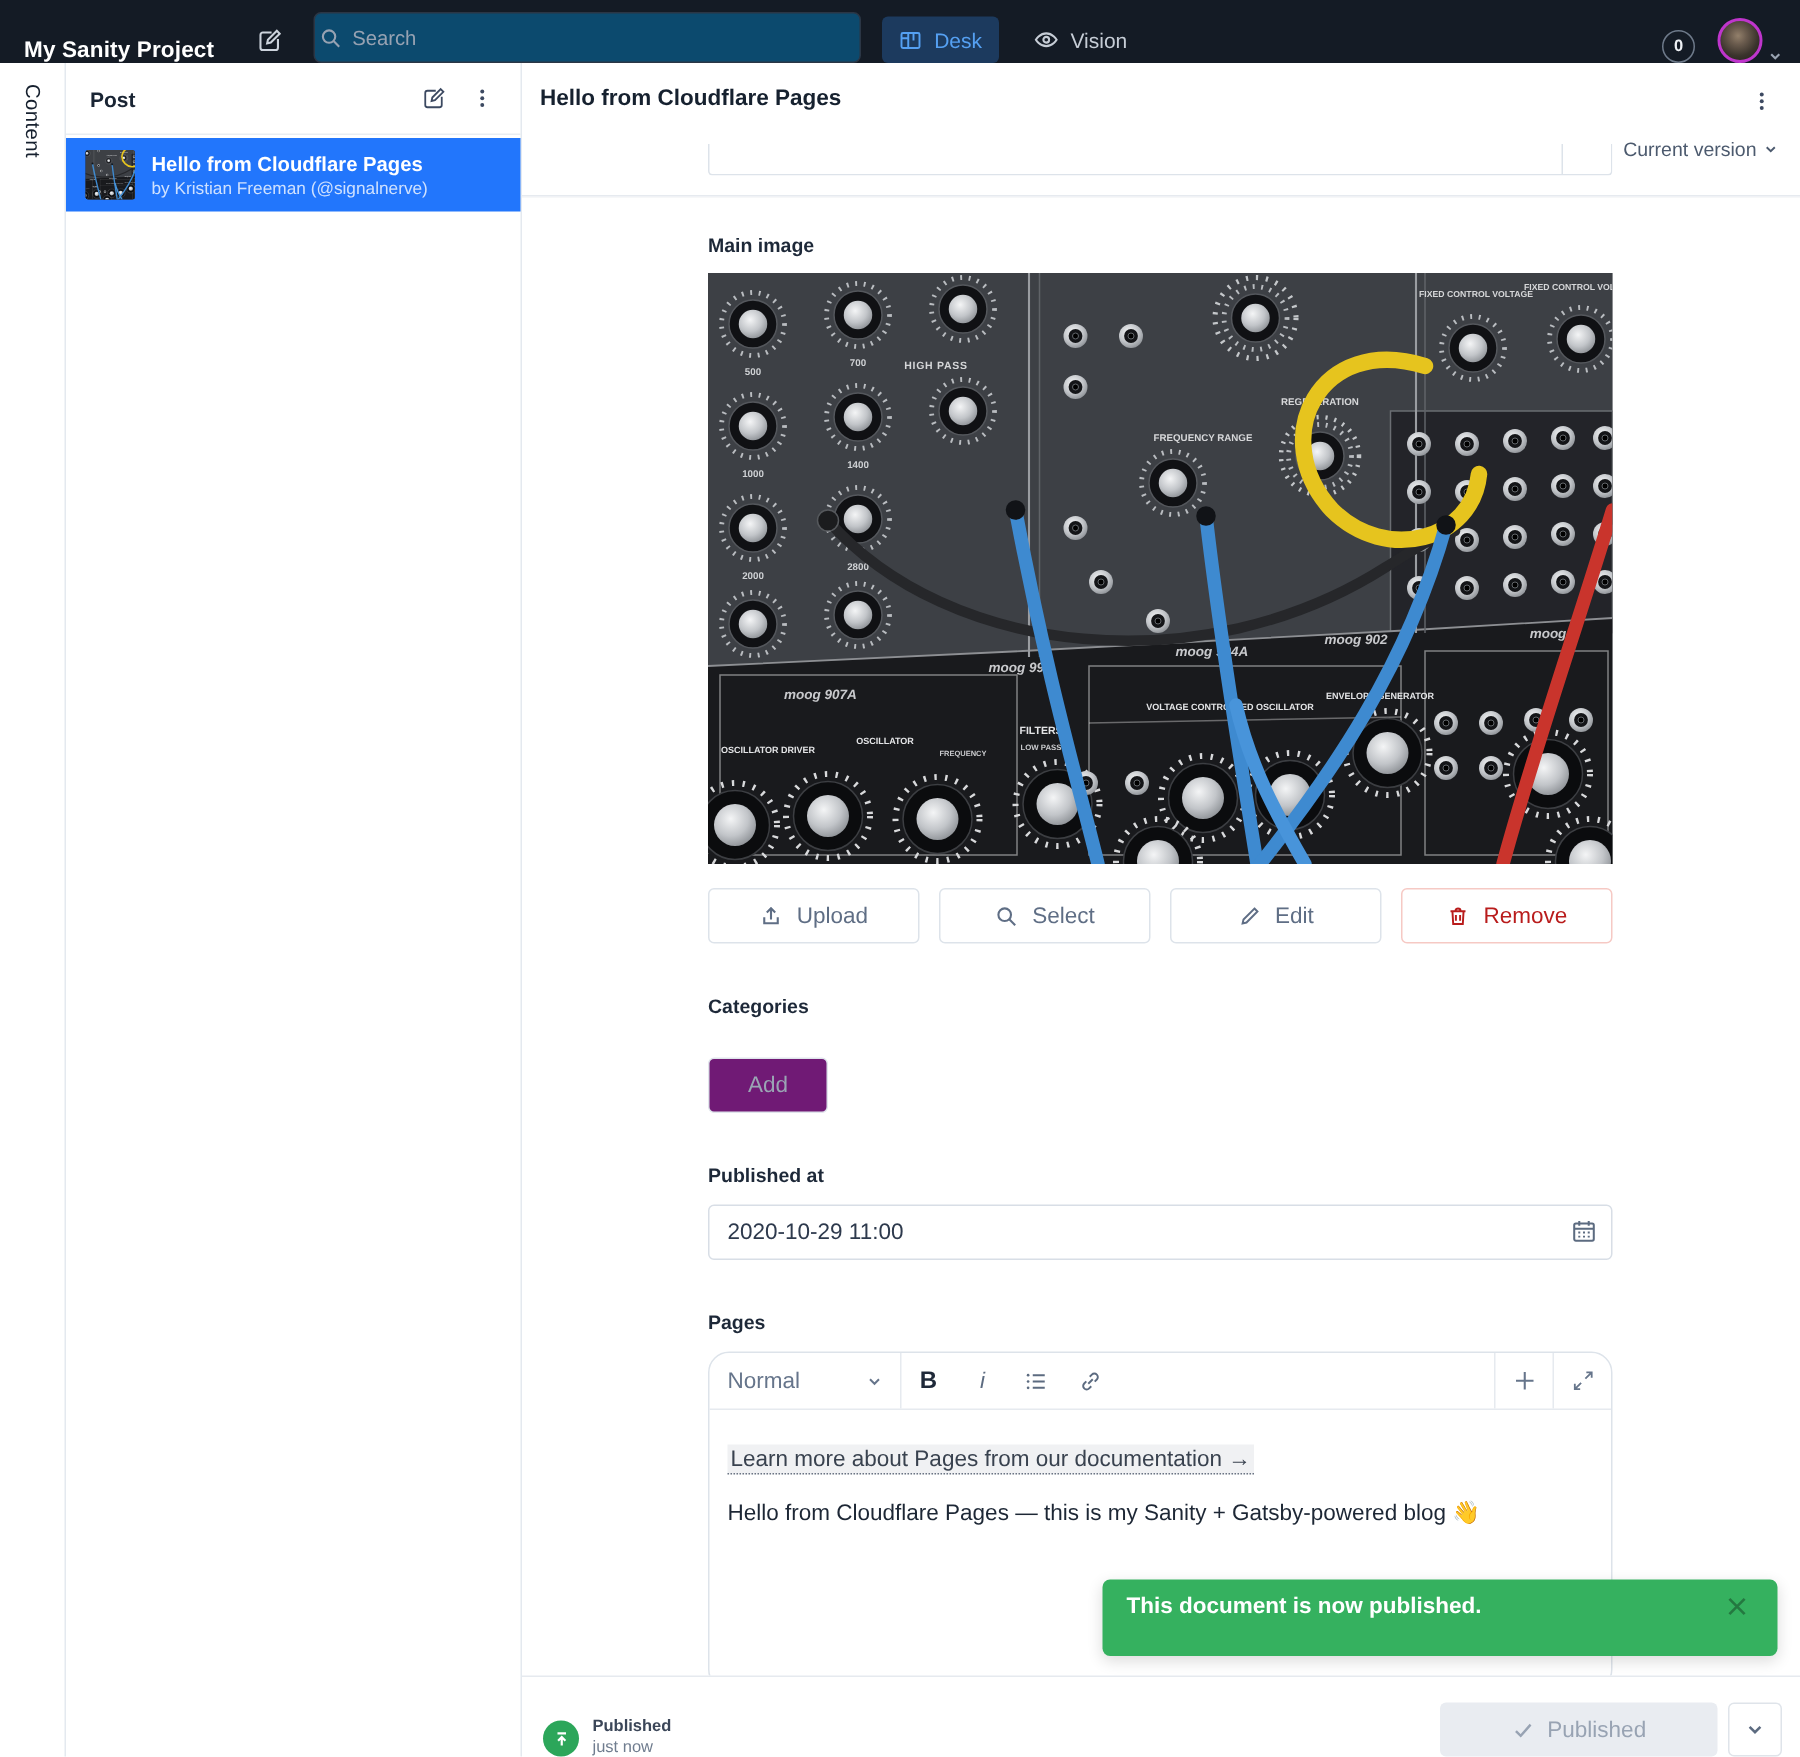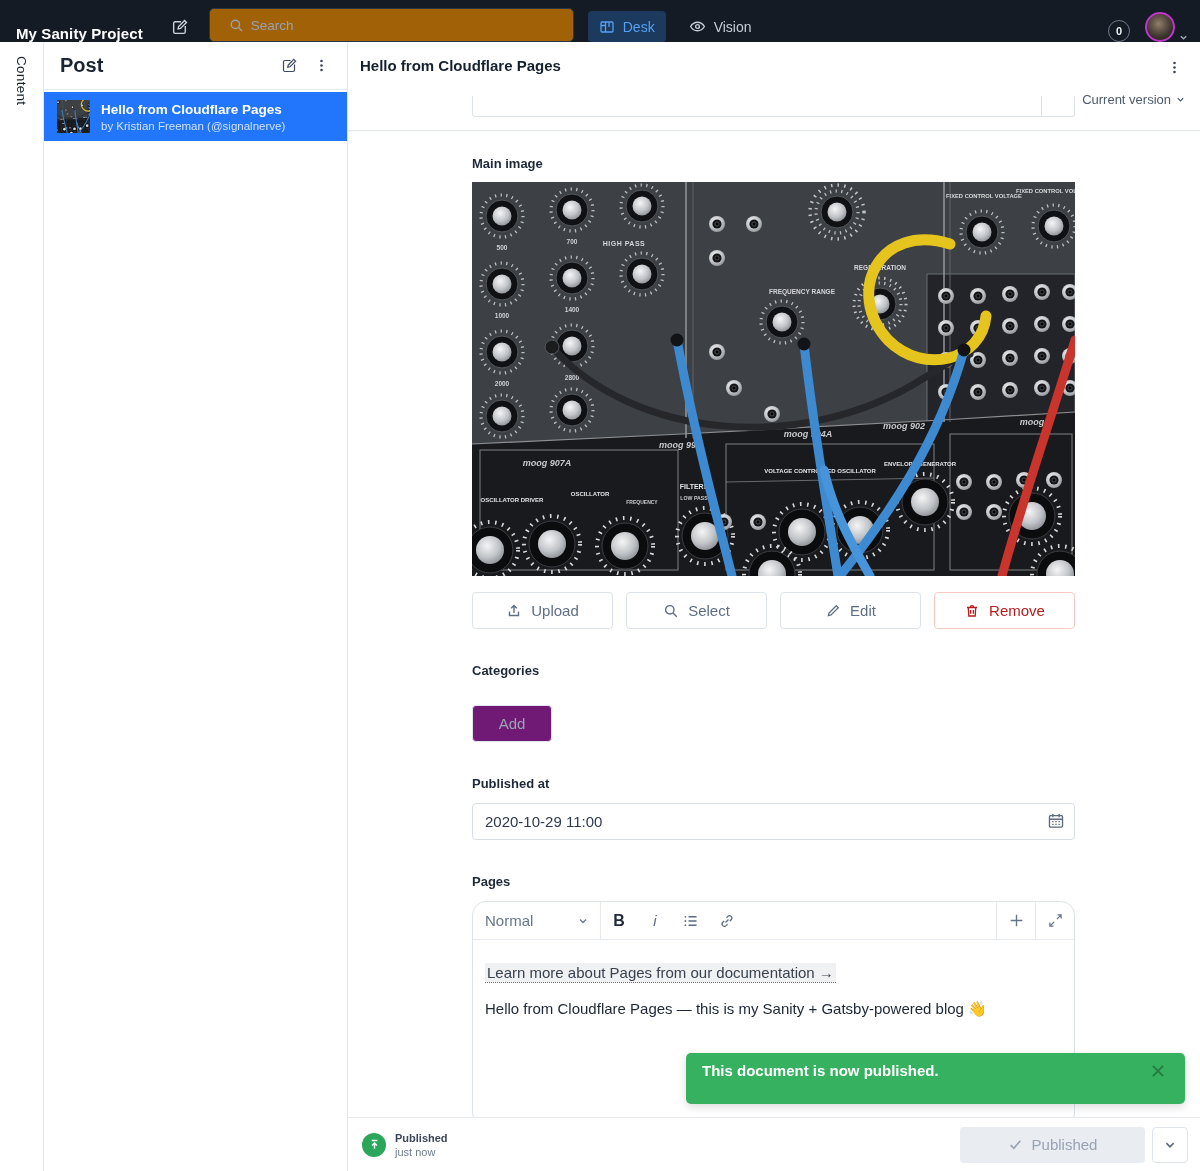--- a/index.html
+++ b/index.html
@@ -6,22 +6,22 @@
   html,body{width:1200px;height:1171px;overflow:hidden;background:#fff;
     font-family:"Liberation Sans","DejaVu Sans",sans-serif;-webkit-font-smoothing:antialiased}
   svg{display:block}
 
   
   .navbar{position:absolute;left:0;top:0;width:1200px;height:42px;background:#141b25;
     display:flex;align-items:flex-end;color:#fff;z-index:30}
   .nav-title{font-size:15px;font-weight:700;margin-left:16px;letter-spacing:.1px}
   .nav-compose{margin-left:22px;width:30px;height:30px;display:flex;align-items:center;justify-content:center;
     color:#ccd3dc;border-radius:4px;cursor:pointer}
-  .nav-search{margin-left:14px;width:365px;height:34px;background:#a16207;border:1px solid #2b3645;border-radius:5px;
-    display:flex;align-items:center;padding:0 19px;color:#97a2b2}
+  .nav-search{margin-left:14px;width:365px;height:34px;background:#0c4a6e;border:1px solid #2b3645;border-radius:5px;
+    display:flex;align-items:center;padding:0 3px;color:#97a2b2}
   .nav-search input{background:transparent;border:0;outline:none;color:#e7ebf0;font-size:13.5px;margin-left:7px;width:300px;
     font-family:inherit}
   .nav-search input::placeholder{color:#97a2b2}
   .nav-tab{height:31px;border-radius:4px;display:flex;align-items:center;padding:0 11px;font-size:14px;gap:8px;cursor:pointer}
   .tab-desk{margin-left:14px;background:#1c3a5e;color:#55a0f2}
   .tab-vision{margin-left:12px;color:#c6cdd6}
   .nav-spacer{flex:1}
   .nav-badge{width:22px;height:22px;border:1.5px solid #6e7a8a;border-radius:50%;display:flex;align-items:center;
     justify-content:center;font-size:11px;font-weight:700;color:#eef1f5;cursor:pointer}
   .nav-avatar{margin-left:15px;width:30px;height:30px;border-radius:50%;border:2px solid #bf35cc;cursor:pointer;
@@ -29,21 +29,21 @@
   .nav-caret{margin-left:4px;margin-right:12px;color:#9aa4b2;cursor:pointer}
 
   
   .content-strip{position:absolute;left:0;top:42px;width:44px;bottom:0;background:#fff;border-right:1px solid #e4e9ef}
   .content-strip span{position:absolute;top:14px;left:50%;transform:translateX(-50%);writing-mode:vertical-rl;
     font-size:13.5px;color:#16202e;letter-spacing:.3px;cursor:pointer}
 
   
   .sidebar{position:absolute;left:44px;top:42px;width:304px;bottom:0;background:#fff;border-right:1px solid #e4e9ef}
   .sidebar-header{height:48px;border-bottom:1px solid #e9edf2;display:flex;align-items:center;padding:0 10px 0 16px}
-  .sidebar-title{font-size:20px;font-weight:600;color:#1a2534;flex:1}
+  .sidebar-title{font-size:14px;font-weight:600;color:#1a2534;flex:1}
   .icon-btn{width:32px;height:32px;display:flex;align-items:center;justify-content:center;border-radius:4px;
     color:#3c4961;cursor:pointer}
   .doc-item{margin-top:2px;height:49px;background:#2276fc;display:flex;align-items:center;padding:0 12px 0 13px;
     cursor:pointer;color:#fff}
   .doc-thumb{width:33px;height:33px;border-radius:2px;overflow:hidden;flex:none;background:#23252a}
   .doc-item-text{margin-left:11px;min-width:0}
   .doc-item-title{font-size:13.5px;font-weight:600;white-space:nowrap}
   .doc-item-sub{font-size:11.5px;color:rgba(255,255,255,.78);margin-top:3px;white-space:nowrap}
 
   
@@ -86,28 +86,28 @@
   .t-bold{font-weight:700;color:#1f2939;font-size:16px}
   .t-italic{font-style:italic}
   .t-spacer{flex:1}
   .t-side{width:39px;display:flex;align-items:center;justify-content:center;color:#66758b;cursor:pointer;
     border-left:1px solid #e6eaef}
   .editor-body{padding:23px 12px 0 12px;font-size:15px;color:#1d2735;line-height:20px}
   .editor-body p{margin-bottom:16px}
   .rt-link{color:#39424f;background:#f0f1f3;padding:1px 2px;border-bottom:1px dotted #6b7484;cursor:pointer}
 
   
-  .toast{position:absolute;right:15px;bottom:67px;width:499px;height:51px;background:#35b15f;border-radius:5px;
+  .toast{position:absolute;right:15px;bottom:67px;width:450px;height:51px;background:#35b15f;border-radius:5px;
     box-shadow:0 3px 10px rgba(0,0,0,.14);display:flex;align-items:center;padding:0 14px 16px 16px;z-index:20}
   .toast-msg{flex:1;color:#fff;font-size:15px;font-weight:600}
   .toast-close{width:26px;height:26px;display:flex;align-items:center;justify-content:center;color:rgba(0,0,0,.32);cursor:pointer}
 
   
   .doc-footer{position:absolute;left:0;right:0;bottom:0;height:54px;background:#fff;border-top:1px solid #e6eaef;
-    display:flex;align-items:center;padding:0 12px 0 14px;z-index:10}
+    display:flex;align-items:flex-end;padding:0 12px 0 14px;z-index:10}
   .pub-circle{width:24px;height:24px;border-radius:50%;background:#2ca65a;display:flex;align-items:center;justify-content:center;color:#fff}
   .pub-text{margin-left:9px}
   .pub-status{font-size:11px;font-weight:700;color:#3b4658}
   .pub-time{font-size:11px;color:#707d8f;margin-top:2px}
   .f-spacer{flex:1}
   .btn-published{width:185px;height:36px;background:#e9ecf1;border:0;border-radius:4px;color:#98a3b3;font-size:15px;
     display:flex;align-items:center;justify-content:center;gap:9px;cursor:default;font-family:inherit}
   .btn-chevron{margin-left:7px;width:36px;height:36px;background:#fff;border:1px solid #dfe4ea;border-radius:4px;
     display:flex;align-items:center;justify-content:center;color:#5c6b80;cursor:pointer}
 </style>

